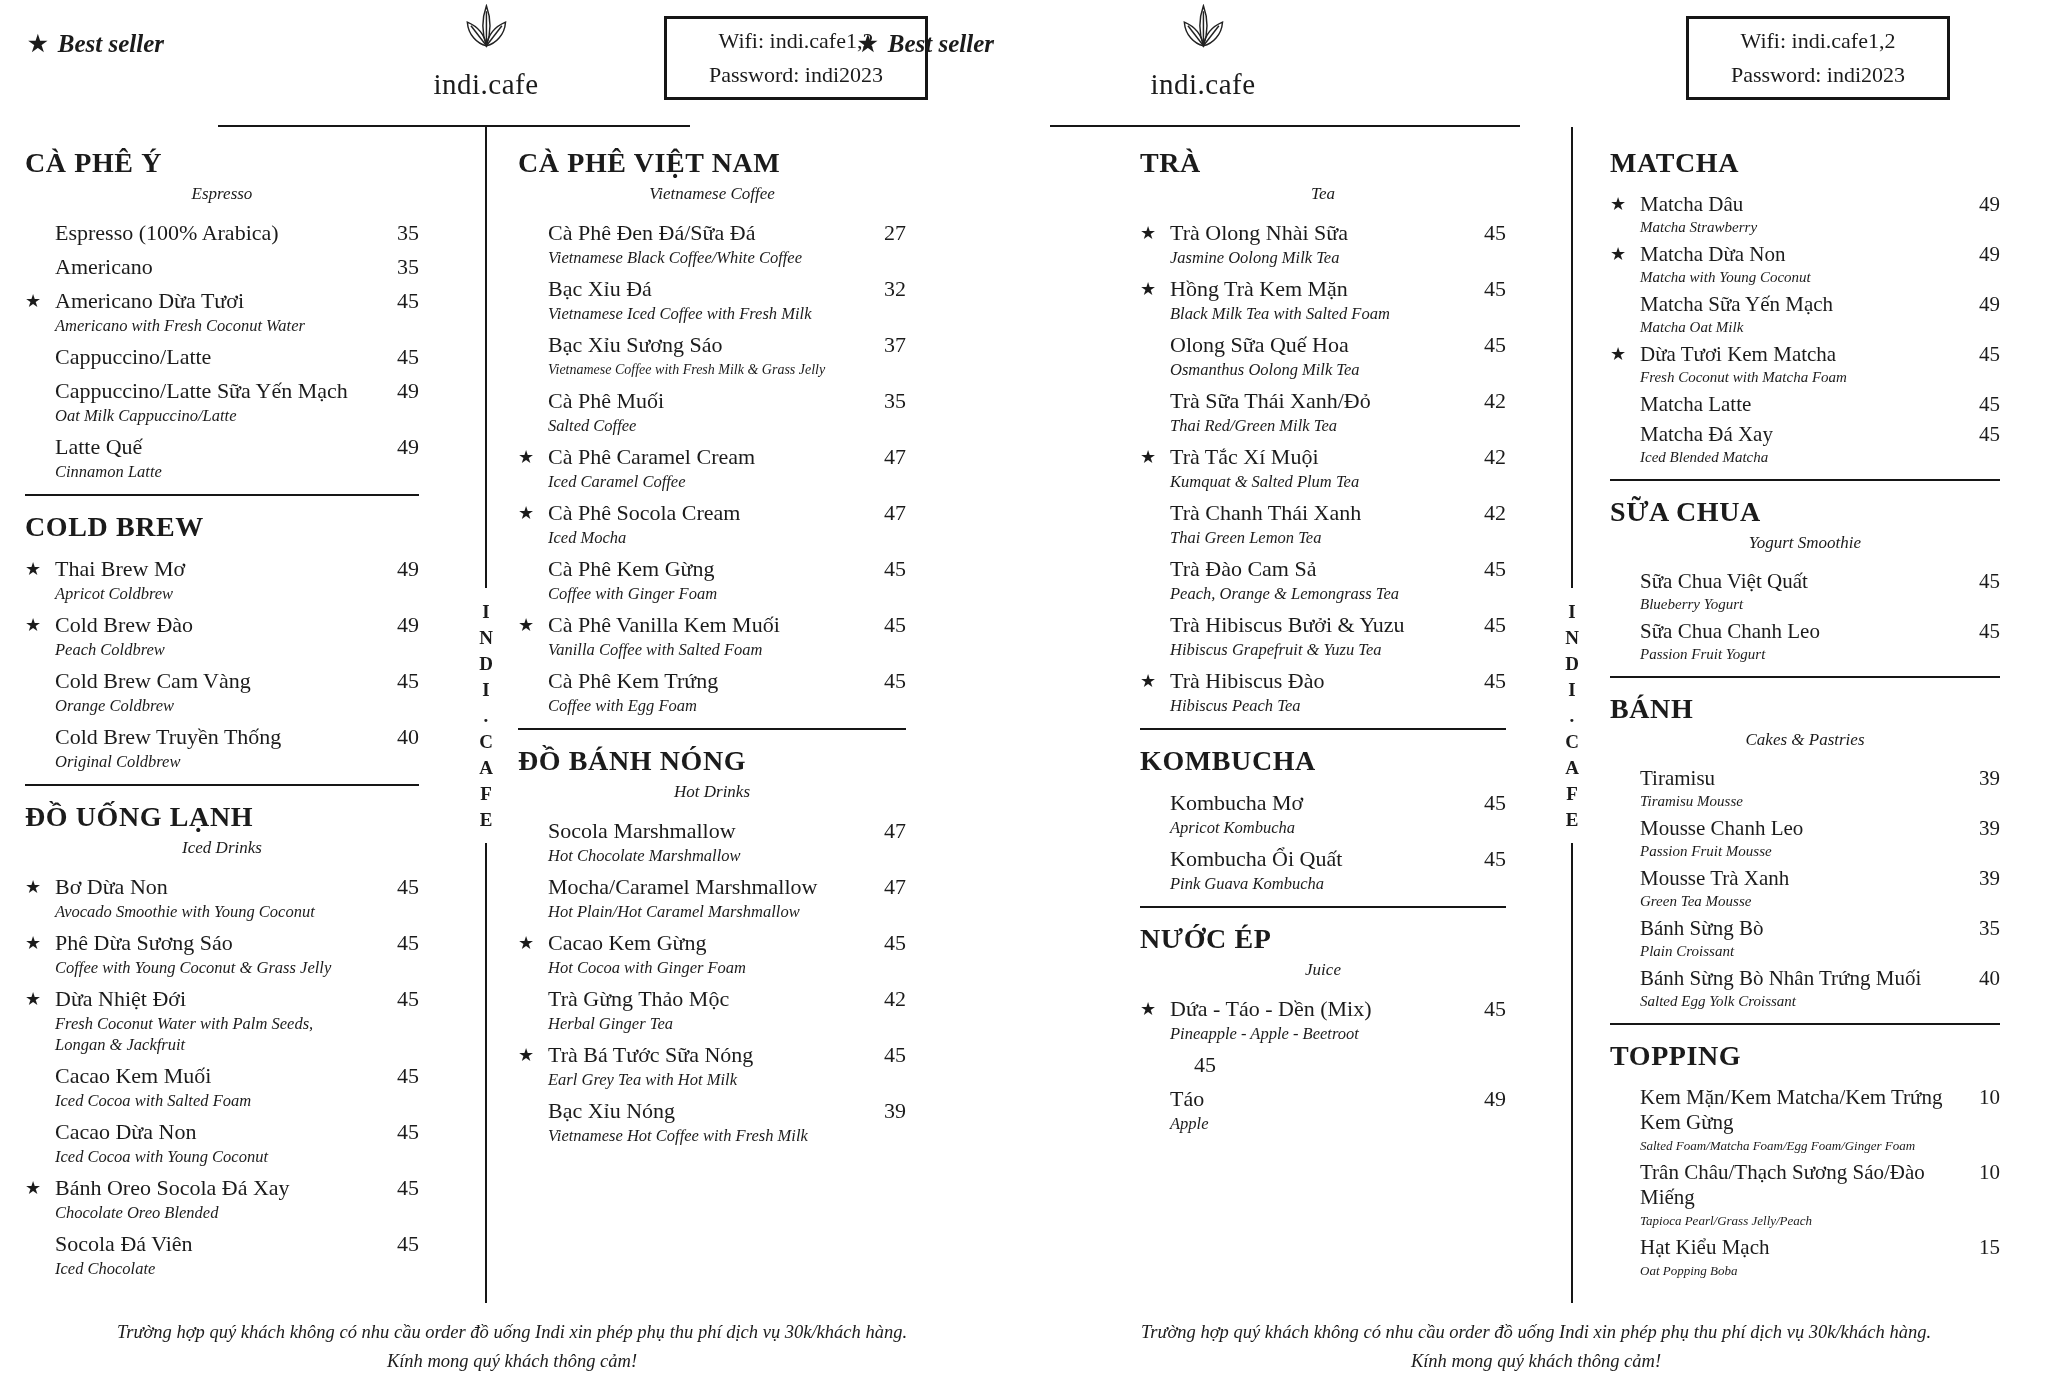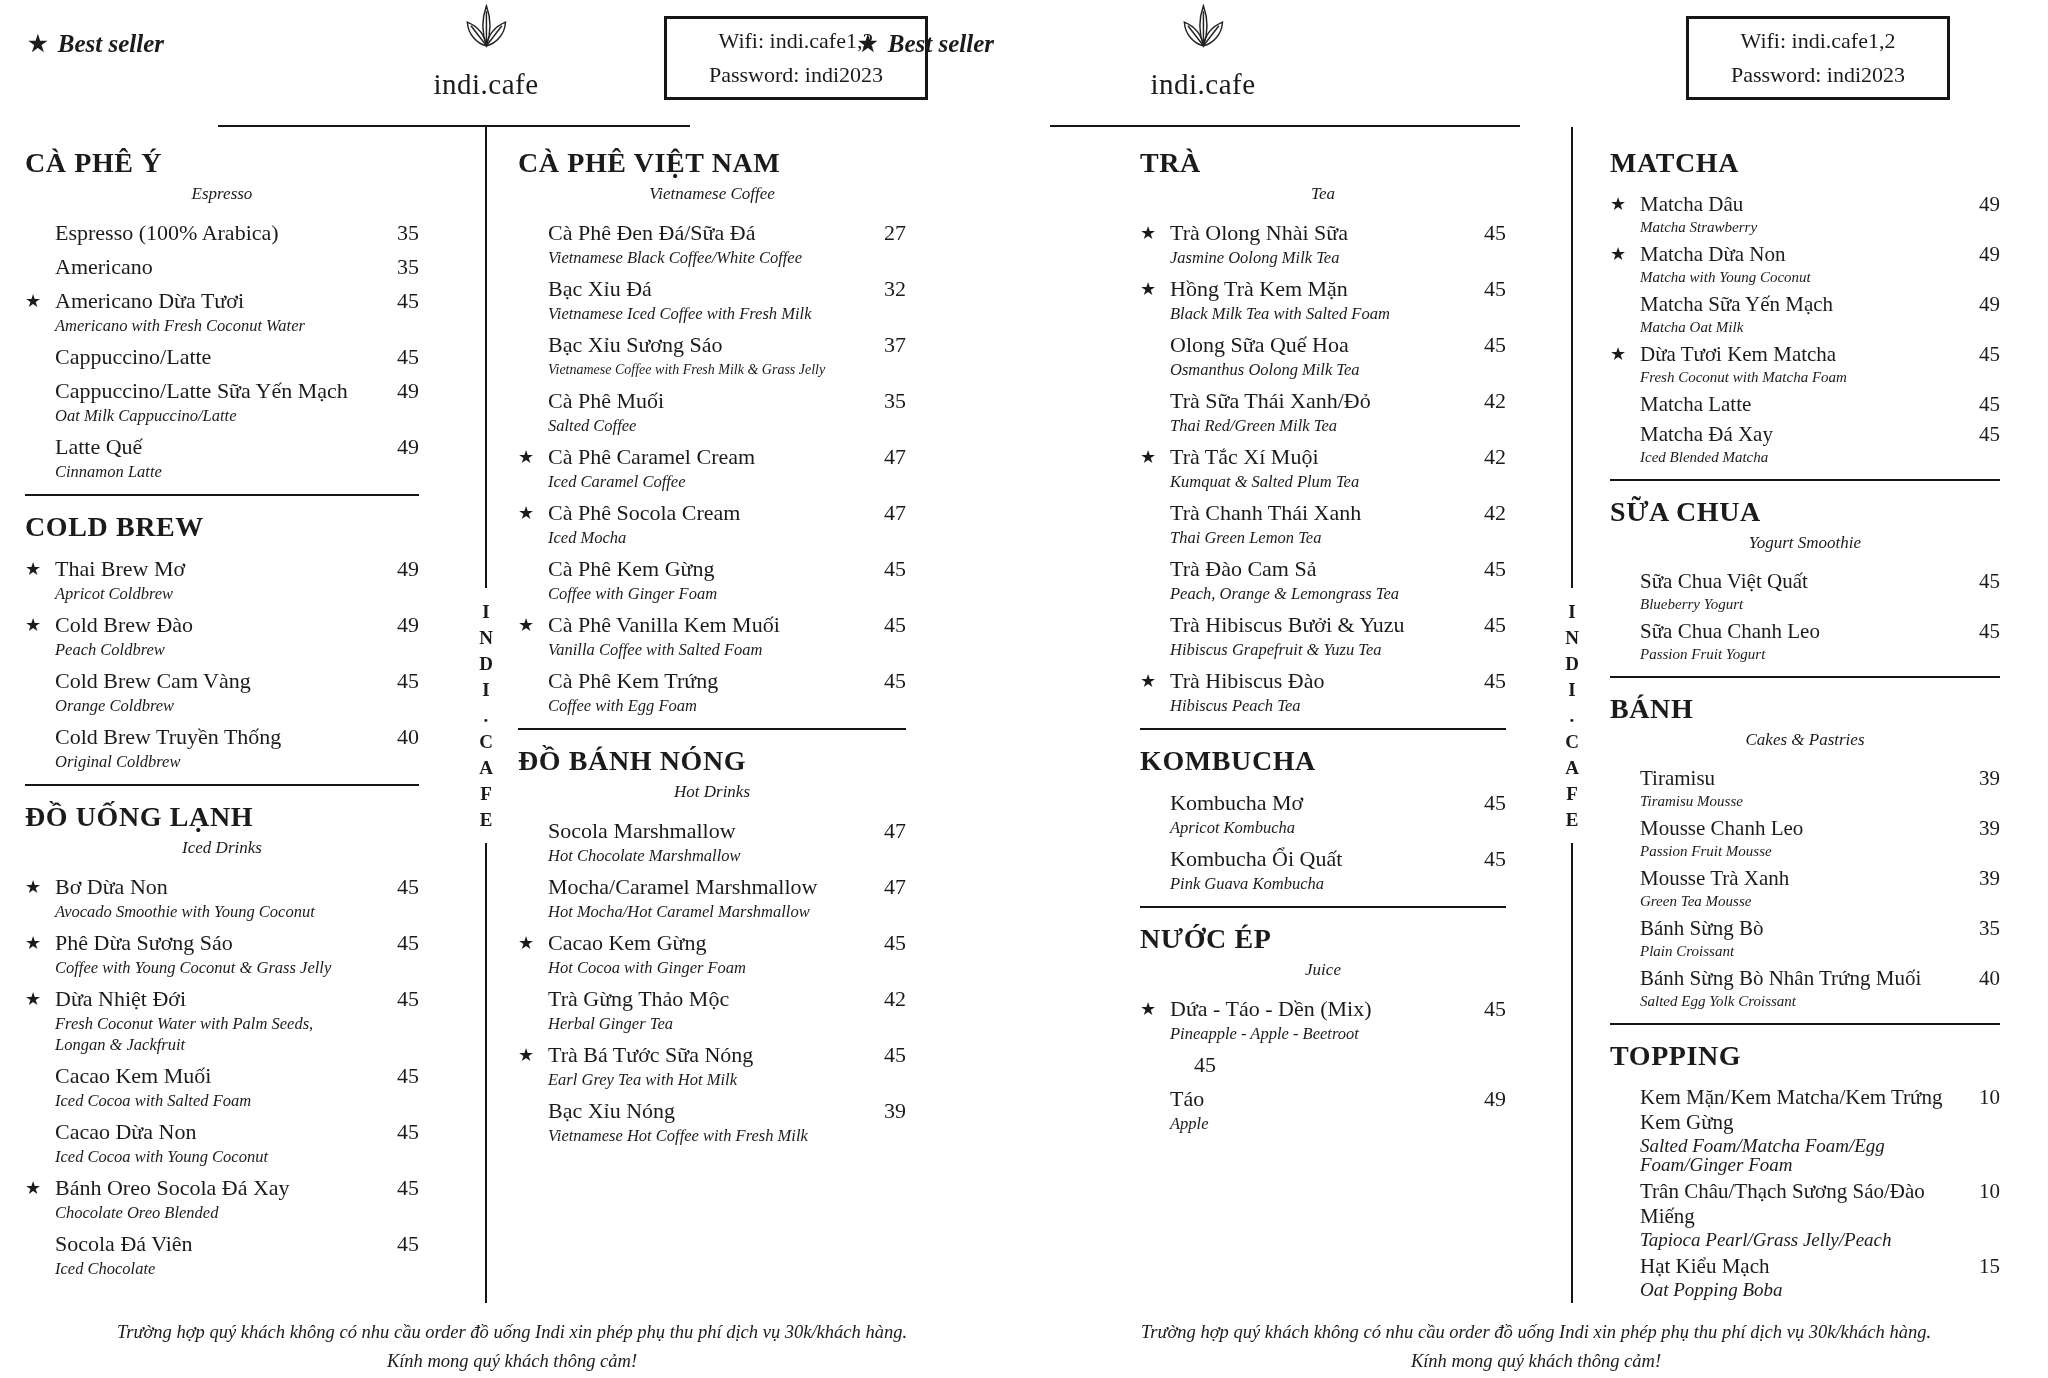--- a/index.html
+++ b/index.html
@@ -59,21 +59,21 @@
   .name{font-size:22px;line-height:26px;}
   .desc{font-size:16.5px;line-height:21px;font-style:italic;margin-top:1px;}
   .desc.small{font-size:14px;font-family:Liberation Serif, serif;}
   .price{flex:none;width:46px;text-align:right;font-size:22px;line-height:26px;}
 
   
   .dense .item{margin-bottom:5px;}
   .dense .name{font-size:21px;line-height:25px;}
   .dense .star{line-height:25px;}
   .dense .desc{font-size:15px;line-height:19px;}
-  .dense .desc.small{font-size:19px;}
+  .dense .desc.small{font-size:13px;}
   .dense .price{font-size:21px;line-height:25px;}
 
   
   .page-footer{position:absolute;top:1318px;width:940px;transform:translateX(-50%);
     text-align:center;font-style:italic;font-size:18.5px;line-height:29px;}
   #footer-1{left:512px;}
   #footer-2{left:1536px;}
 </style>
 </head>
 <body>
@@ -397,21 +397,21 @@
           <div class="body">
             <div class="name">Socola Marshmallow</div>
             <div class="desc">Hot Chocolate Marshmallow</div>
           </div>
           <div class="price">47</div>
         </div>
         <div class="item">
           <span class="star"></span>
           <div class="body">
             <div class="name">Mocha/Caramel Marshmallow</div>
-            <div class="desc">Hot Mocha/Hot Caramel Marshmallow</div>
+            <div class="desc">Hot Plain/Hot Caramel Marshmallow</div>
           </div>
           <div class="price">47</div>
         </div>
         <div class="item">
           <span class="star">★</span>
           <div class="body">
             <div class="name">Cacao Kem Gừng</div>
             <div class="desc">Hot Cocoa with Ginger Foam</div>
           </div>
           <div class="price">45</div>

